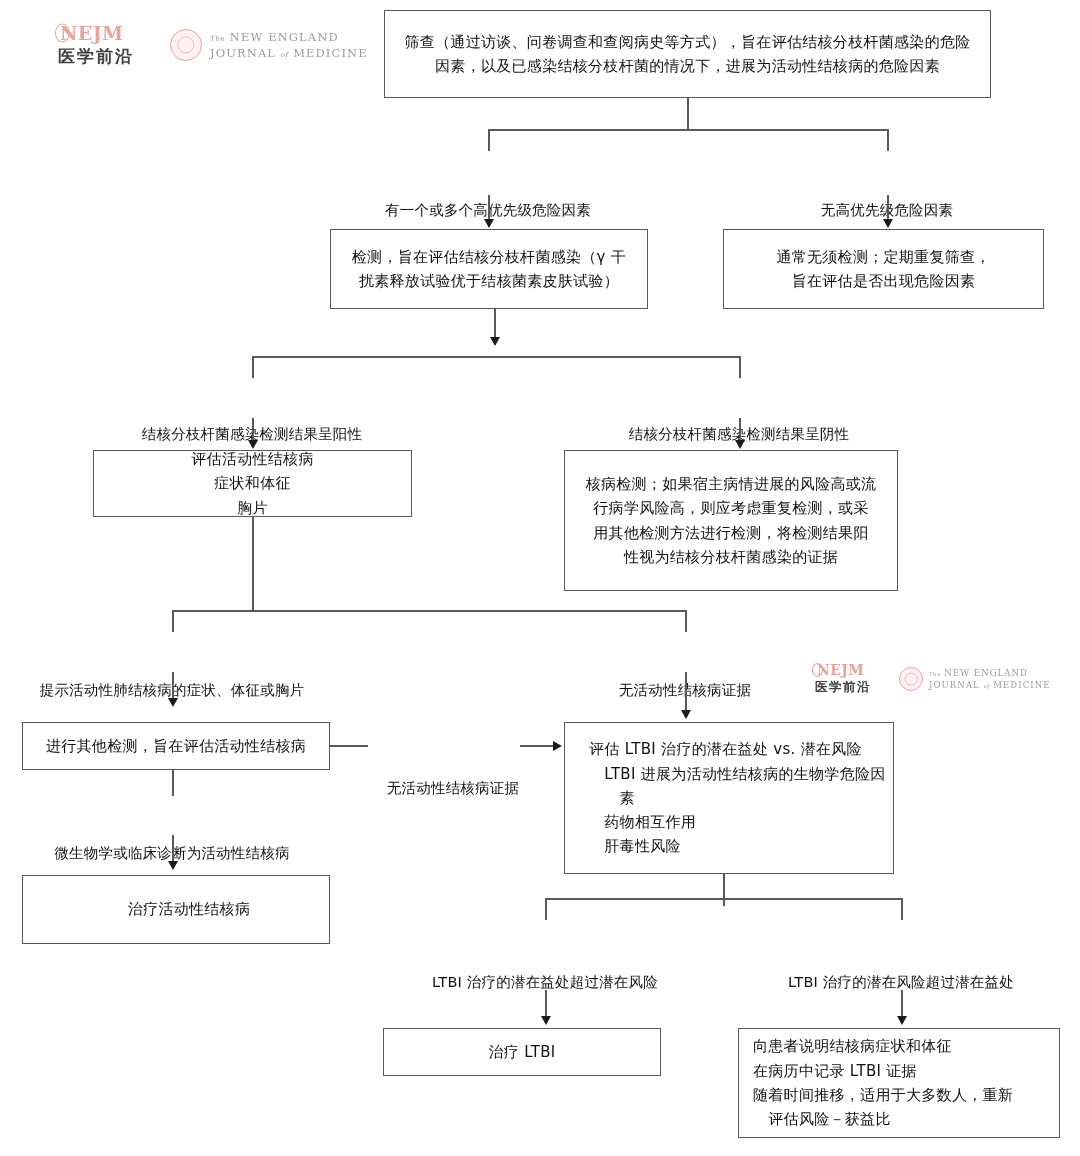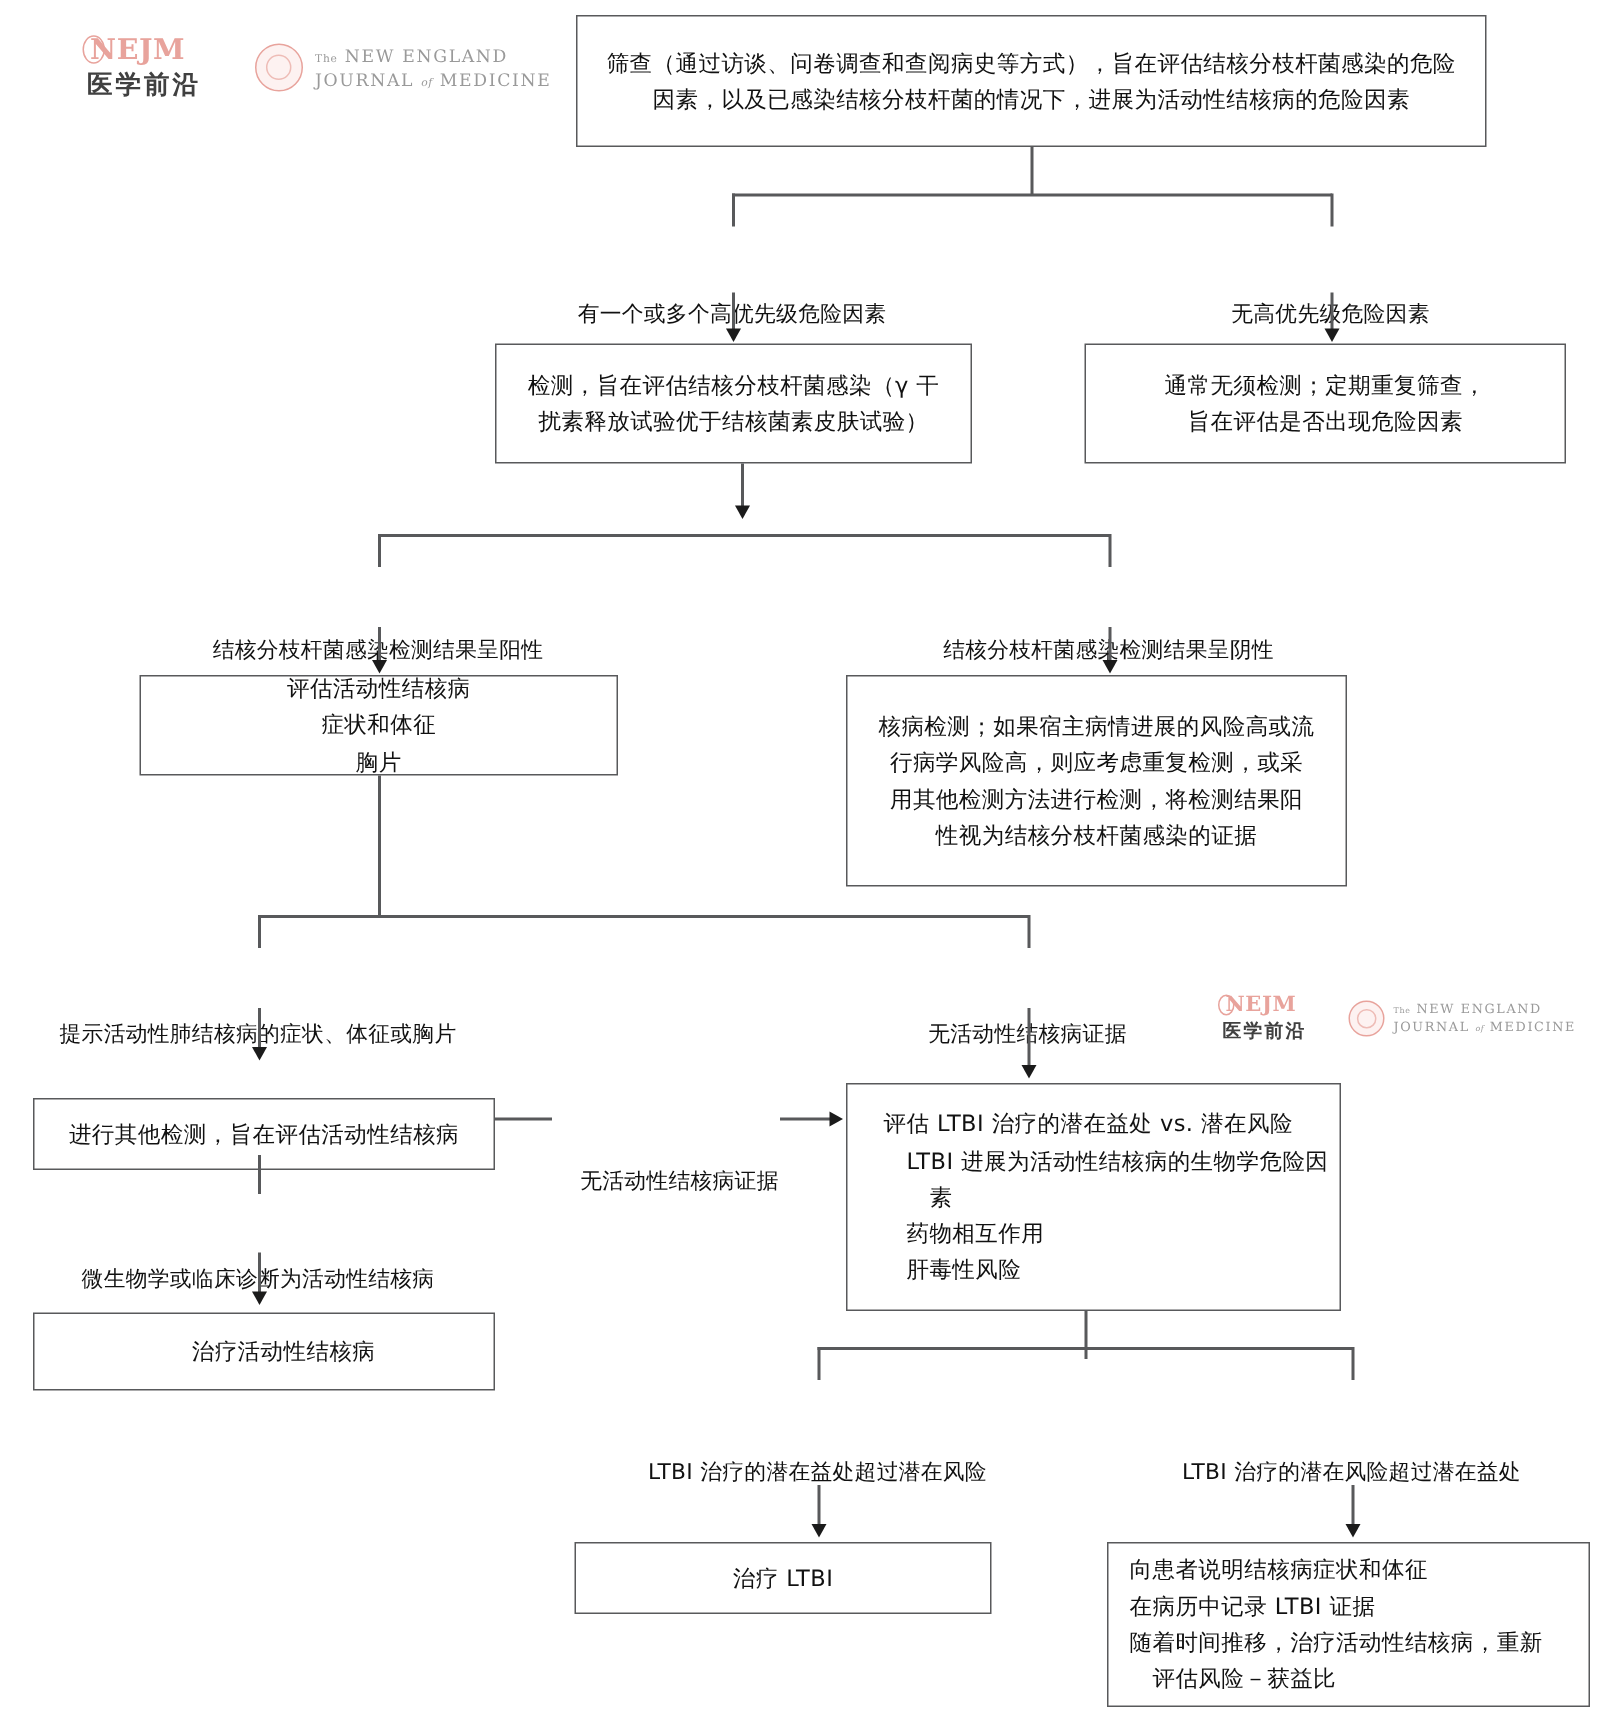--- a/index.html
+++ b/index.html
@@ -247,39 +247,39 @@
   </div>
   <div class="lbl" style="left:585px; top:638px; width:200px;">
     <span class="ln">无活动性结核病证据</span>
   </div>
 
   <div class="vline" style="left:172px; top:672px; height:28px;"></div>
   <div class="arrow-down" style="left:168px; top:698px;"></div>
   <div class="vline" style="left:685px; top:672px; height:40px;"></div>
   <div class="arrow-down" style="left:681px; top:710px;"></div>
 
-  <div class="box center" style="left:22px; top:722px; width:308px; height:48px;margin-top:10px;">
+  <div class="box center" style="left:22px; top:722px; width:308px; height:48px;">
     <span class="ln">进行其他检测，旨在评估活动性结核病</span>
   </div>
 
   <div class="hline" style="left:330px; top:745px; width:38px;"></div>
   <div class="lbl" style="left:368px; top:736px; width:170px;">
     <span class="ln">无活动性结核病证据</span>
   </div>
   <div class="hline" style="left:520px; top:745px; width:36px;"></div>
   <div class="arrow-right" style="left:553px; top:741px;"></div>
 
   <div class="vline" style="left:172px; top:770px; height:26px;"></div>
   <div class="lbl" style="left:22px; top:801px; width:300px;">
     <span class="ln">微生物学或临床诊断为活动性结核病</span>
   </div>
   <div class="vline" style="left:172px; top:835px; height:28px;"></div>
   <div class="arrow-down" style="left:168px; top:861px;"></div>
 
-  <div class="box center" style="left:22px; top:875px; width:308px; height:52px;padding-left:36px;">
+  <div class="box center" style="left:22px; top:875px; width:308px; height:69px;padding-left:36px;">
     <span class="ln">治疗活动性结核病</span>
   </div>
 
   <div class="box left" style="left:564px; top:722px; width:330px; height:152px; padding-left:24px;">
     <span class="ln">评估 LTBI 治疗的潜在益处 vs. 潜在风险</span>
     <span class="ln">　LTBI 进展为活动性结核病的生物学危险因</span>
     <span class="ln">　　素</span>
     <span class="ln">　药物相互作用</span>
     <span class="ln">　肝毒性风险</span>
   </div>
@@ -303,17 +303,17 @@
   <div class="vline" style="left:901px; top:990px; height:28px;"></div>
   <div class="arrow-down" style="left:897px; top:1016px;"></div>
 
   <div class="box center" style="left:383px; top:1028px; width:278px; height:48px;">
     <span class="ln">治疗 LTBI</span>
   </div>
 
   <div class="box left" style="left:738px; top:1028px; width:322px; height:110px; padding-left:14px;">
     <span class="ln">向患者说明结核病症状和体征</span>
     <span class="ln">在病历中记录 LTBI 证据</span>
-    <span class="ln">随着时间推移，治疗活动性结核病，重新</span>
+    <span class="ln">随着时间推移，适用于大多数人，重新</span>
     <span class="ln">　评估风险－获益比</span>
   </div>
 
 </div>
 
 </body></html>

